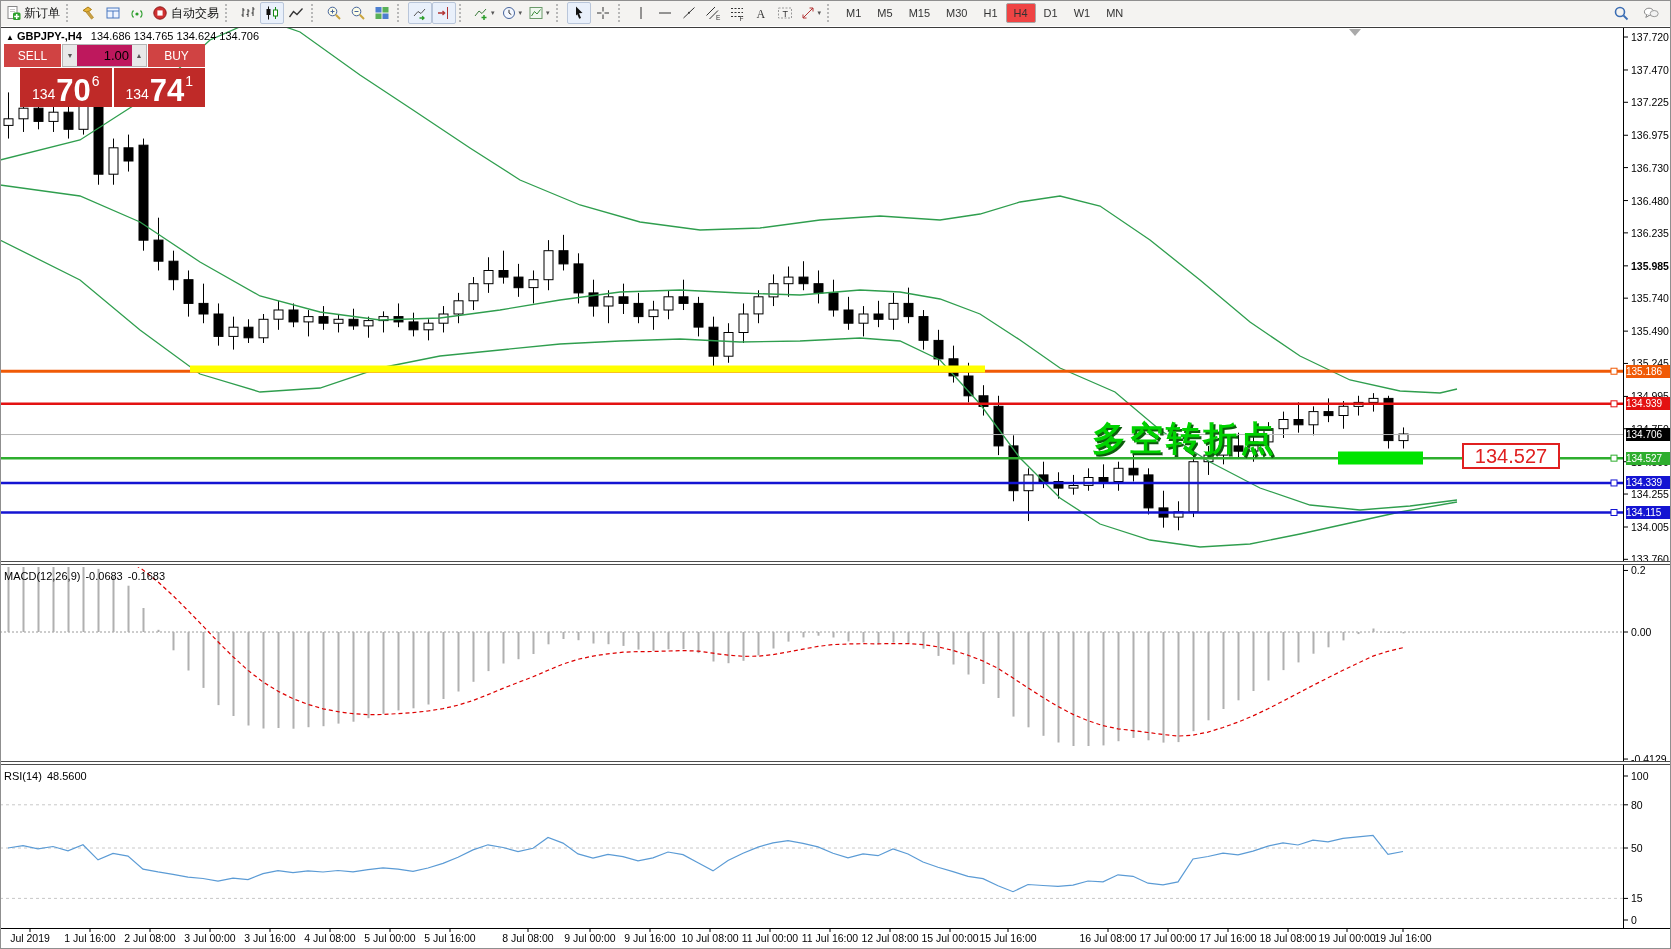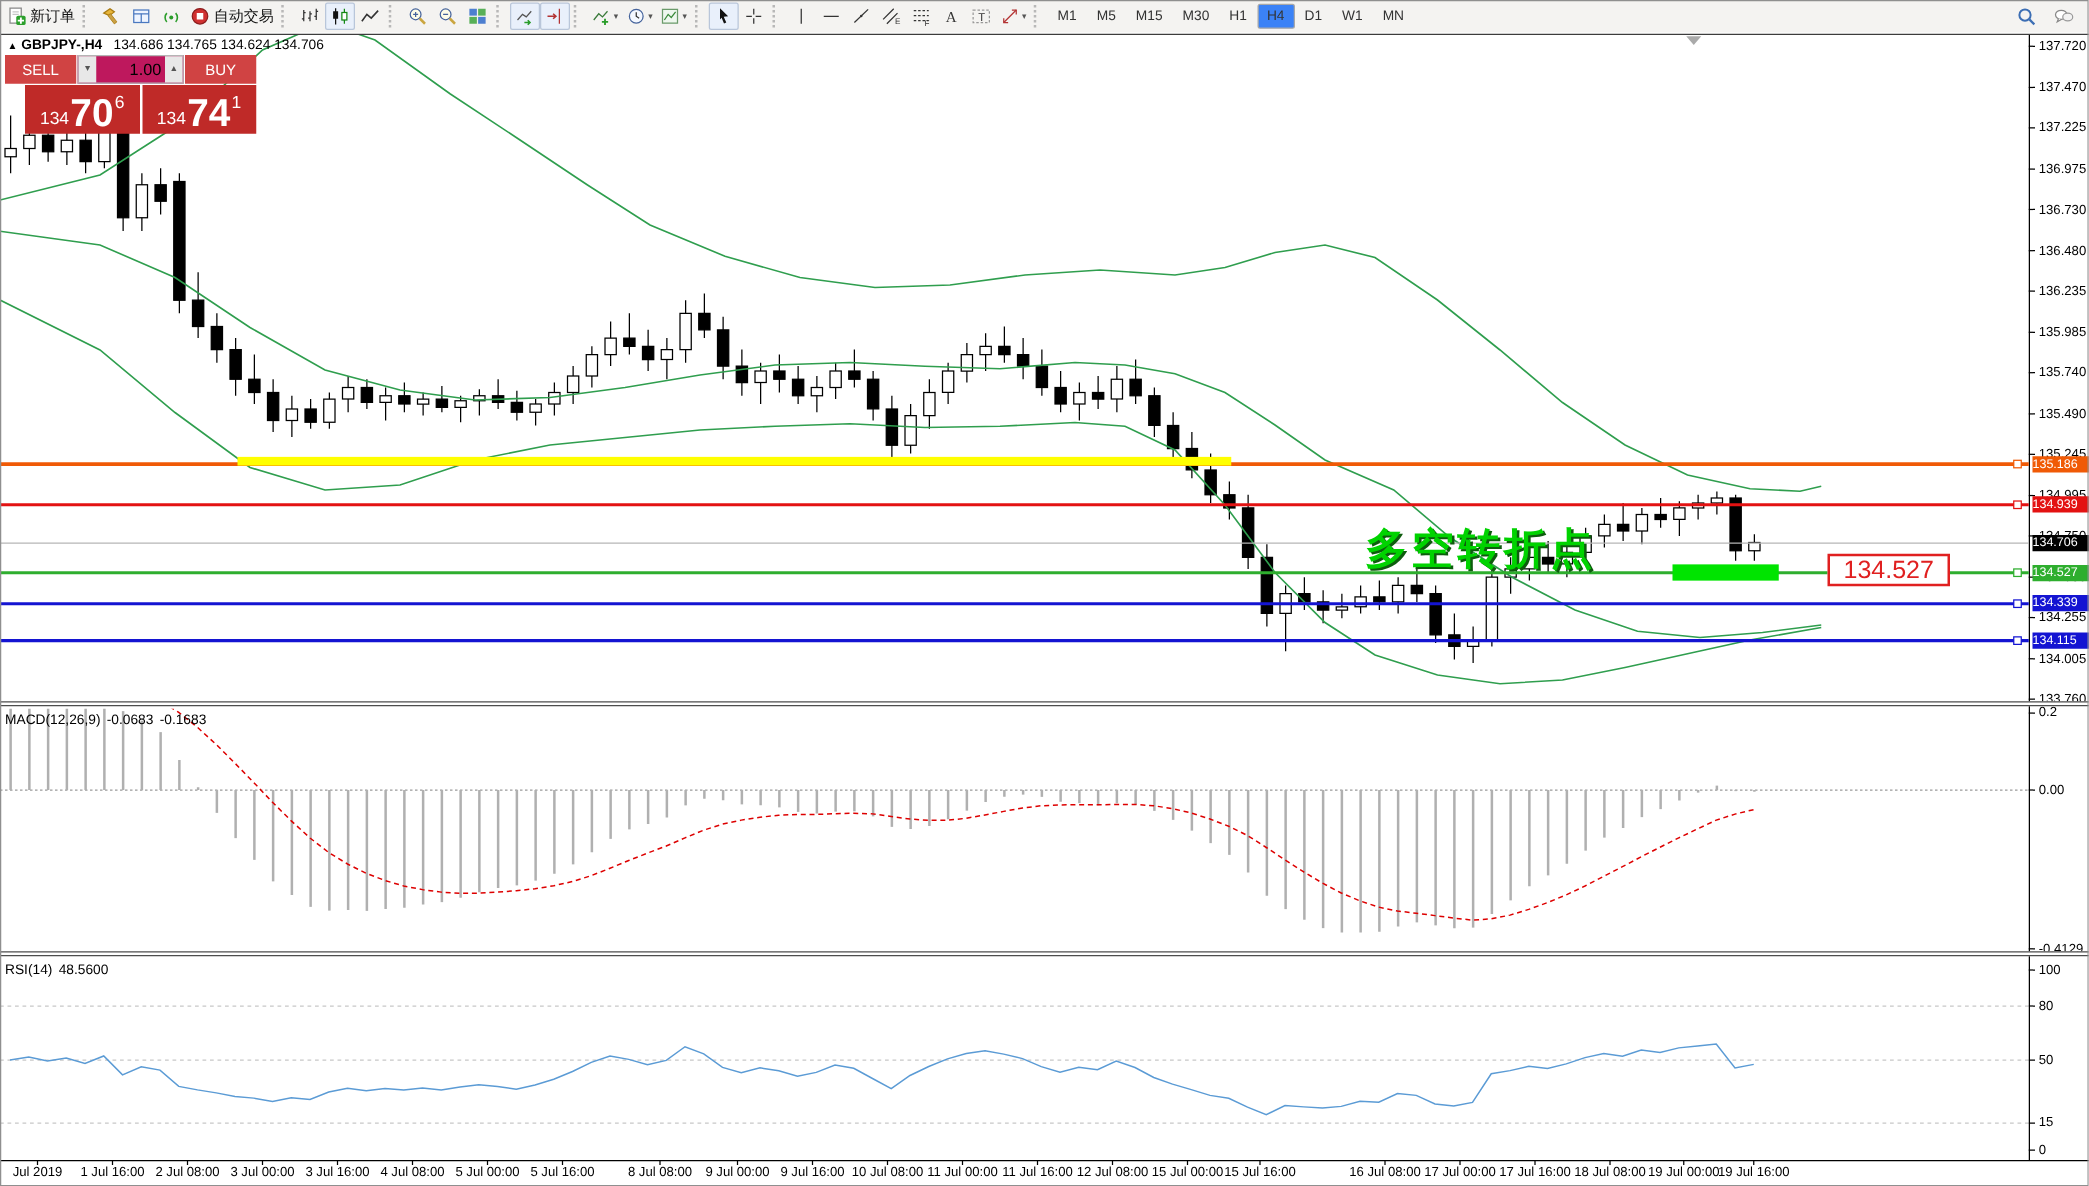--- a/index.html
+++ b/index.html
@@ -9,21 +9,21 @@
   #toolbar{position:absolute;left:0;top:0;width:1671px;height:26px;background:#f4f3f1;
            display:flex;align-items:center;padding-left:2px;box-sizing:border-box;z-index:30;}
   .tb-btn{height:22px;min-width:24px;display:flex;align-items:center;justify-content:center;
           border:1px solid transparent;border-radius:2px;padding:0 2px;box-sizing:border-box;}
   .tb-btn.active{border:1px solid #b9c6da;background:#e9f0fb;}
   .tb-btn svg{display:block;}
   .tb-label{font-size:12px;color:#111;margin-left:3px;white-space:nowrap;}
   .tb-caret{font-size:7px;color:#555;margin-left:2px;}
   .tb-grip{width:5px;height:18px;border-left:2px dotted #b8b8b8;margin:0 4px 0 3px;}
   .tf-btn{font-size:11px;color:#333;padding:3px 7px;border:1px solid transparent;border-radius:2px;}
-  .tf-btn.active{border:1px solid #a8a8a8;background:#3b82f6;}
+  .tf-btn.active{border:1px solid #a8a8a8;background:#ef4444;}
   #tb-right{margin-left:auto;display:flex;align-items:center;margin-right:8px;gap:6px;}
   #chart-svg{position:absolute;left:0;top:0;z-index:1;}
   .divider{position:absolute;left:0;width:1671px;height:4px;background:#fff;
            border-top:1px solid #4d4d4d;border-bottom:1px solid #4d4d4d;box-sizing:border-box;z-index:6;}
   #symbol-line{position:absolute;left:6px;top:30px;font-size:11px;color:#000;z-index:10;white-space:nowrap;}
   #symbol-line b{font-weight:bold;}
   .ohlc{margin-left:6px;}
   #oneclick{position:absolute;left:4px;top:44px;width:201px;z-index:20;font-family:"Liberation Sans",sans-serif;}
   .oc-row1{display:flex;height:23px;}
   .oc-sell,.oc-buy{width:57px;background:#d04343;color:#fff;font-size:12px;display:flex;
@@ -678,21 +678,21 @@
 <div id="pricebox">134.527</div>
 
 <div id="axis-labels">
     <div class="tick-label" style="top: 31px;">137.720</div>
     <div class="tick-label" style="top: 63.975px;">137.470</div>
     <div class="tick-label" style="top: 96.2905px;">137.225</div>
     <div class="tick-label" style="top: 129.266px;">136.975</div>
     <div class="tick-label" style="top: 161.581px;">136.730</div>
     <div class="tick-label" style="top: 194.556px;">136.480</div>
     <div class="tick-label" style="top: 226.871px;">136.235</div>
-    <div class="tick-label" style="top: 259.846px;">135.985</div>
+    <div class="tick-label" style="top: 259.846px; font-weight: bold;">135.985</div>
     <div class="tick-label" style="top: 292.162px;">135.740</div>
     <div class="tick-label" style="top: 325.137px;">135.490</div>
     <div class="tick-label" style="top: 357.452px;">135.245</div>
     <div class="tick-label" style="top: 390.427px;">134.995</div>
     <div class="tick-label" style="top: 422.743px;">134.750</div>
     <div class="tick-label" style="top: 455.718px;">134.500</div>
     <div class="tick-label" style="top: 488.034px;">134.255</div>
     <div class="tick-label" style="top: 521.009px;">134.005</div>
     <div class="tick-label" style="top: 553.324px;">133.760</div>
     <div class="ptag" style="top: 364.735px; background: rgb(240, 90, 6);">135.186</div>

